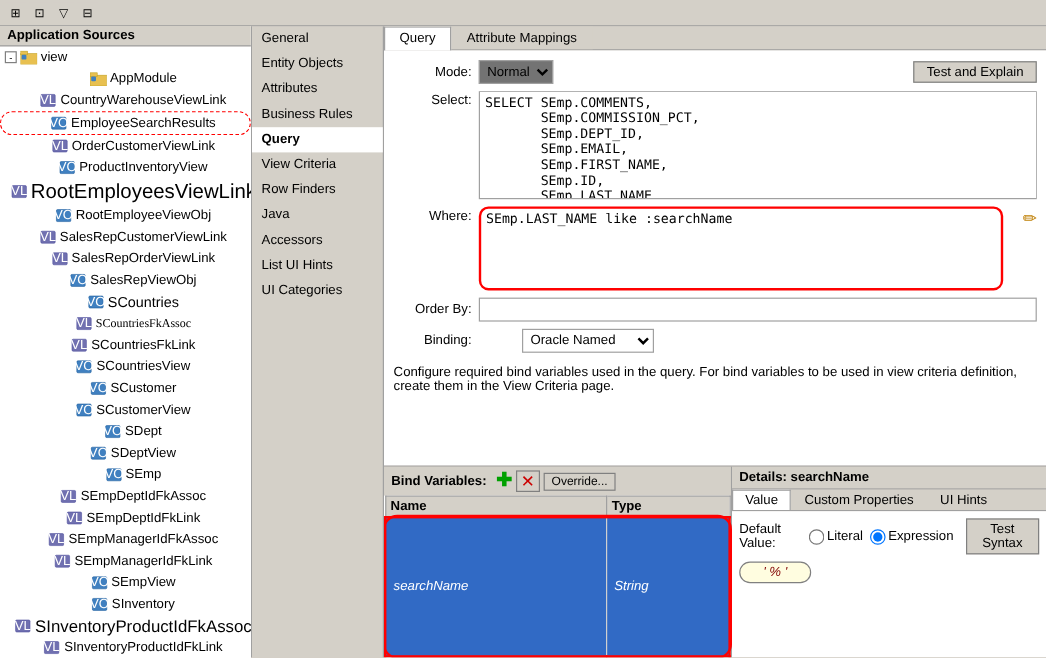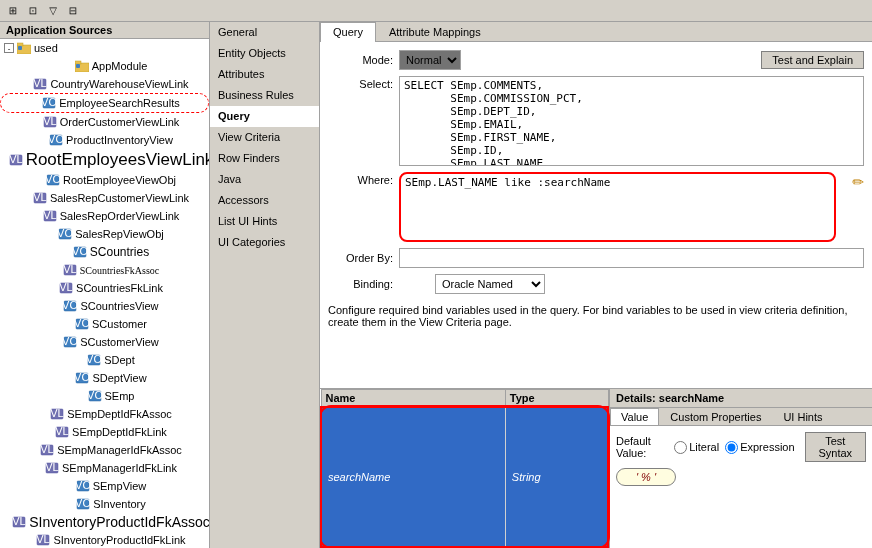--- a/index.html
+++ b/index.html
@@ -101,21 +101,21 @@
     <div id="tree-container">
         <div class="tree-item indent1">
           <span class="expand-icon">-</span>
           <span class="tree-icon">
             <svg width="14" height="12" viewBox="0 0 14 12">
               <rect x="0" y="3" width="14" height="9" fill="#e8c050" stroke="#c0a020" stroke-width="0.5"></rect>
               <rect x="0" y="1" width="6" height="3" fill="#e8c050" stroke="#c0a020" stroke-width="0.5"></rect>
               <rect x="1" y="4" width="4" height="4" fill="#4080c0" rx="1"></rect>
             </svg>
           </span>
-          <span style="font-size: 11px;">used</span>
+          <span style="font-size: 11px;">view</span>
         </div>
         <div class="tree-item indent2">
           <span class="tree-icon">
             <svg width="14" height="12" viewBox="0 0 14 12">
               <rect x="0" y="3" width="14" height="9" fill="#e8c050" stroke="#c0a020" stroke-width="0.5"></rect>
               <rect x="0" y="1" width="6" height="3" fill="#e8c050" stroke="#c0a020" stroke-width="0.5"></rect>
               <rect x="1" y="4" width="4" height="4" fill="#4080c0" rx="1"></rect>
             </svg>
           </span>
           <span style="font-size: 11px;">AppModule</span>
@@ -427,20 +427,28 @@
         </select>
       </div>
 
       <div class="info-text">Configure required bind variables used in the query.  For bind variables to be used in view criteria definition, create them in the View Criteria page.</div>
 
     </div>
 
     <div class="bottom-section">
 
       <div class="bind-variables-panel">
+        <div class="bind-panel-header">
+          <span>Bind Variables:</span>
+          <div class="bind-panel-toolbar">
+            <span class="add-btn">✚</span>
+            <button class="del-btn">✕</button>
+            <button class="override-btn">Override...</button>
+          </div>
+        </div>
         <table class="bind-table">
           <thead>
             <tr>
               <th>Name</th>
               <th>Type</th>
             </tr>
           </thead>
           <tbody id="bind-table-body">
           <tr class="selected" style="outline: red solid 2px; border-radius: 10px; border: 2px solid red;">
                 <td>searchName</td>

